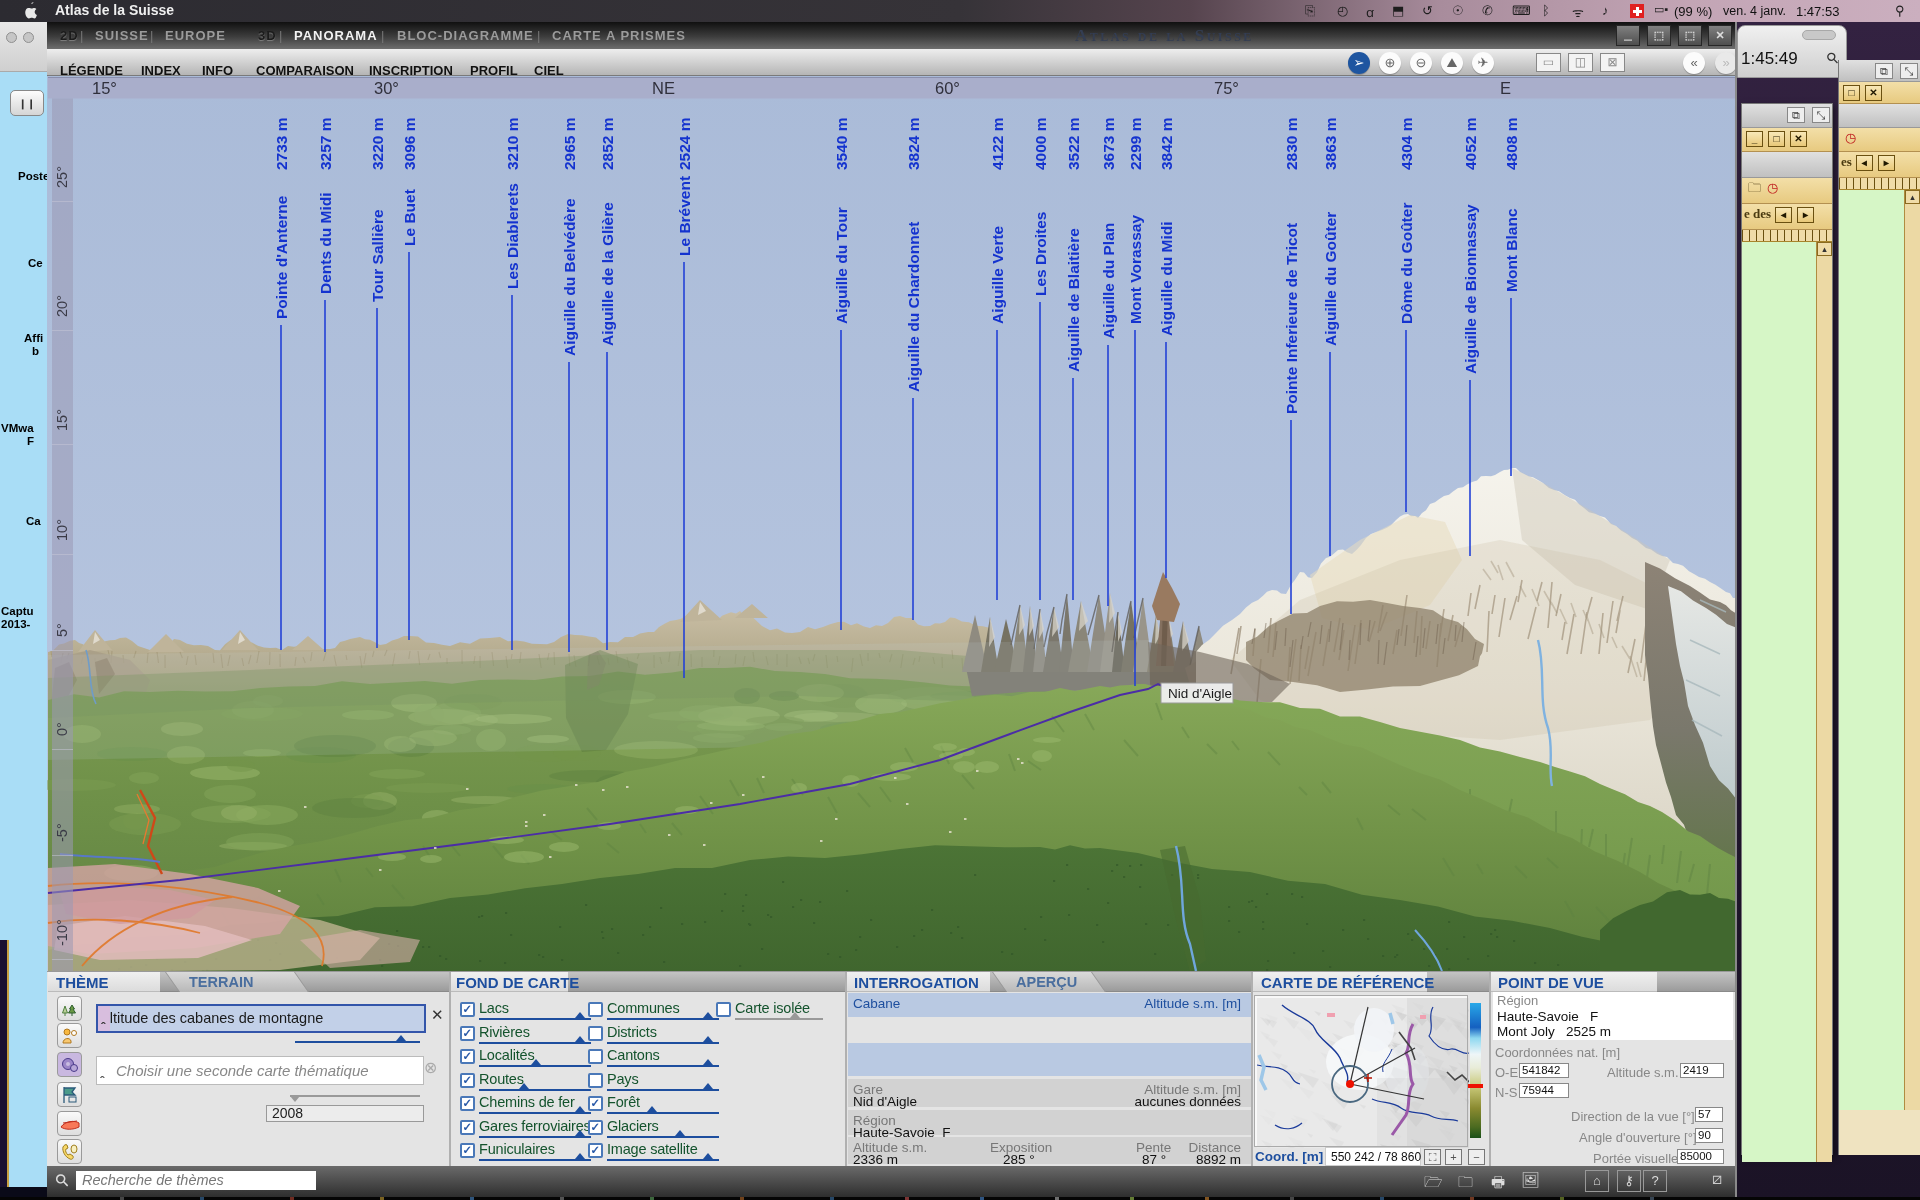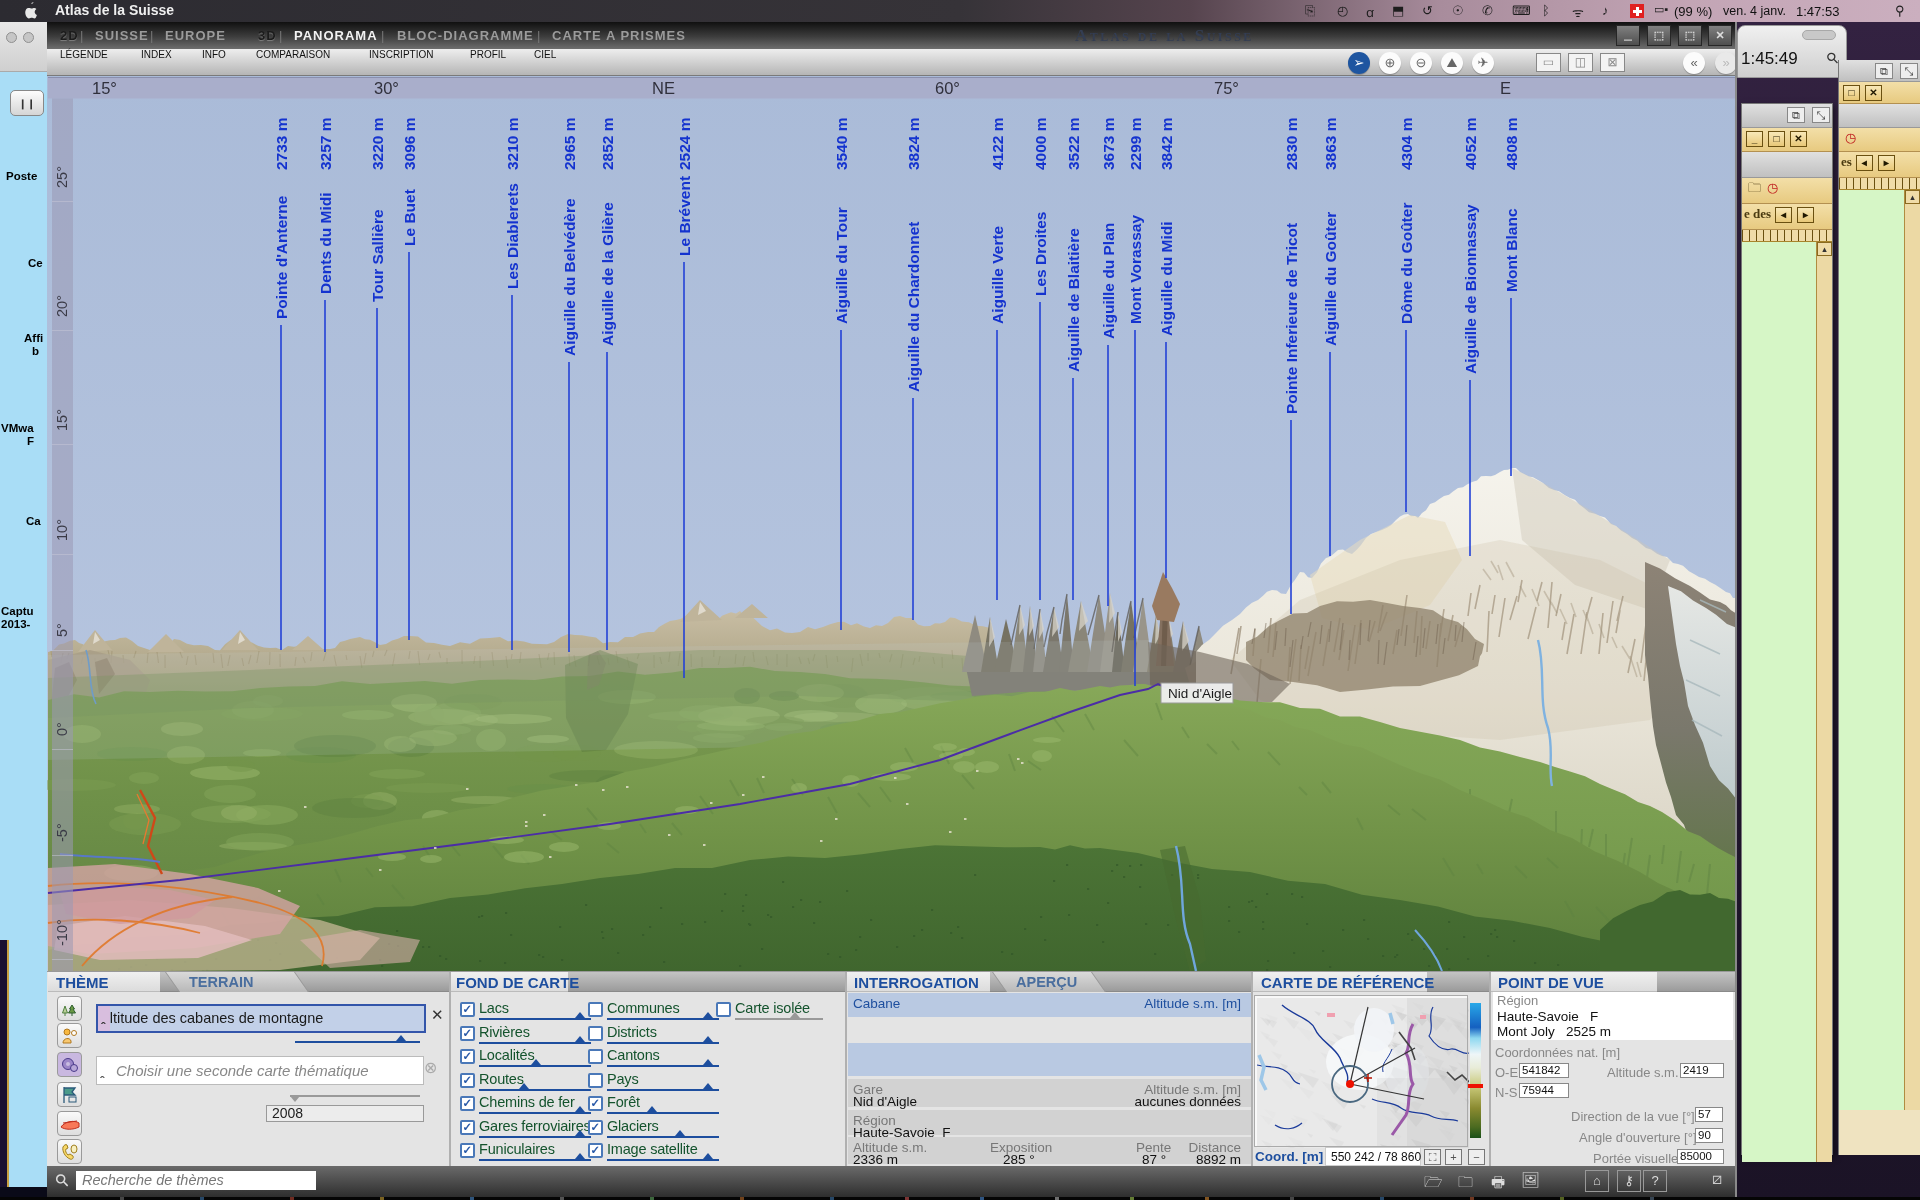--- a/index.html
+++ b/index.html
@@ -15,21 +15,21 @@
 
 #tabbar{position:absolute;left:47px;top:22px;width:1693px;height:27px;background:linear-gradient(#101010,#3e3e3e 55%,#6e6e6e);font-size:13px;font-weight:bold;letter-spacing:1px}
 .tb{position:absolute;top:6px;color:#9b9b9b}
 .tb.dark{color:#1c1c1c;text-shadow:0 1px 1px rgba(255,255,255,0.3)}
 .tb.white{color:#f2f2f2}
 .tb.sep{color:#777;font-weight:normal}
 #wtitle{position:absolute;left:1028px;top:4px;color:#333d52;font-family:"Liberation Serif",serif;font-weight:bold;font-size:17px;font-variant:small-caps;letter-spacing:2.5px}
 .wctl{position:absolute;top:3px;width:24px;height:21px;background:linear-gradient(#808080,#4e4e4e);border:1px solid #262626;color:#ddd;font-size:11px;text-align:center;line-height:19px;letter-spacing:0}
 
 #menurow{position:absolute;left:47px;top:49px;width:1693px;height:27px;background:linear-gradient(#eeeeee,#b5b5b5);border-bottom:1px solid #7a7a7a}
-.mr{position:absolute;top:0;color:#111;font-size:10px;font-weight:normal}
+.mr{position:absolute;top:14px;color:#111;font-size:13px;font-weight:bold}
 .tool{position:absolute;top:2.5px;width:22px;height:22px;border-radius:50%;background:#fcfcfc;color:#666;font-size:13px;text-align:center;line-height:21px;box-shadow:0 1px 1px rgba(0,0,0,0.25)}
 .tool.blue{background:#1e55a0;color:#fff}
 .tool.dis{color:#bbb;background:#e9e9e9}
 .sqtool{position:absolute;top:4px;width:25px;height:19px;background:#f3f3f3;border:1px solid #888;color:#888;font-size:12px;text-align:center;line-height:16px}
 
 #pano{position:absolute;left:47px;top:76px}
 .pk{font:bold 15.5px "Liberation Sans",sans-serif;fill:#1433cf}
 .deg{font:16.5px "Liberation Sans",sans-serif;fill:#30303c}
 .deg2{font:14.5px "Liberation Sans",sans-serif;fill:#3a3a46}
 
@@ -140,21 +140,21 @@
       </span>
 <span class="mi" style="left:1654px;font-size:11px">▭▪</span>
 <span class="mtxt" style="left:1674px">(99 %)</span>
 <span class="mtxt" style="left:1723px;font-size:12.5px">ven. 4 janv.</span>
 <span class="mtxt" style="left:1796px">1:47:53</span>
 <span class="mi" style="left:1895px">⚲</span>
 </div>
 <div id="leftdesk">
 <div id="ldtopwin"><span class="circ"></span><span class="circ"></span></div>
 <div id="pausebtn">❙❙</div>
-<div class="ldt" style="top:148px;left:6px">Poste</div>
+<div class="ldt" style="top:148px;left:18px">Poste</div>
 <div class="ldt" style="top:235px;left:28px">Ce</div>
 <div class="ldt" style="top:310px;left:24px">Affi<br><span style="margin-left:8px">b</span></div>
 <div class="ldt" style="top:400px;left:1px">VMwa<br><span style="margin-left:26px">F</span></div>
 <div class="ldt" style="top:493px;left:26px">Ca</div>
 <div class="ldt" style="top:583px;left:1px">Captu<br>2013-</div>
 </div>
 <div class="darkedge"></div>
     <div class="goldline"></div>
 <div id="tabbar">
       <span class="tb dark" style="left:13px">2D</span>

